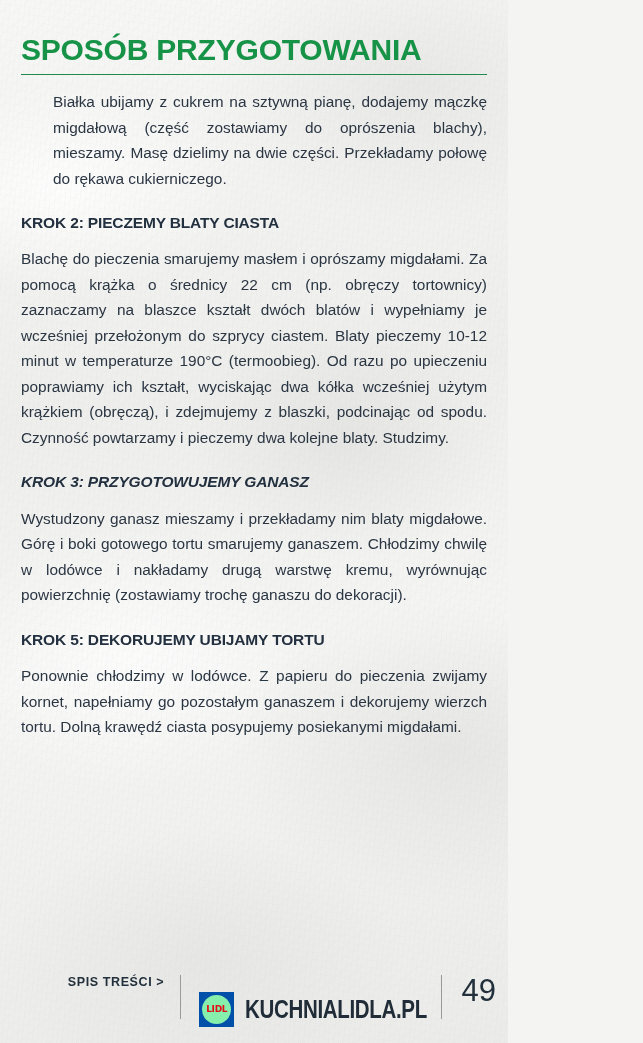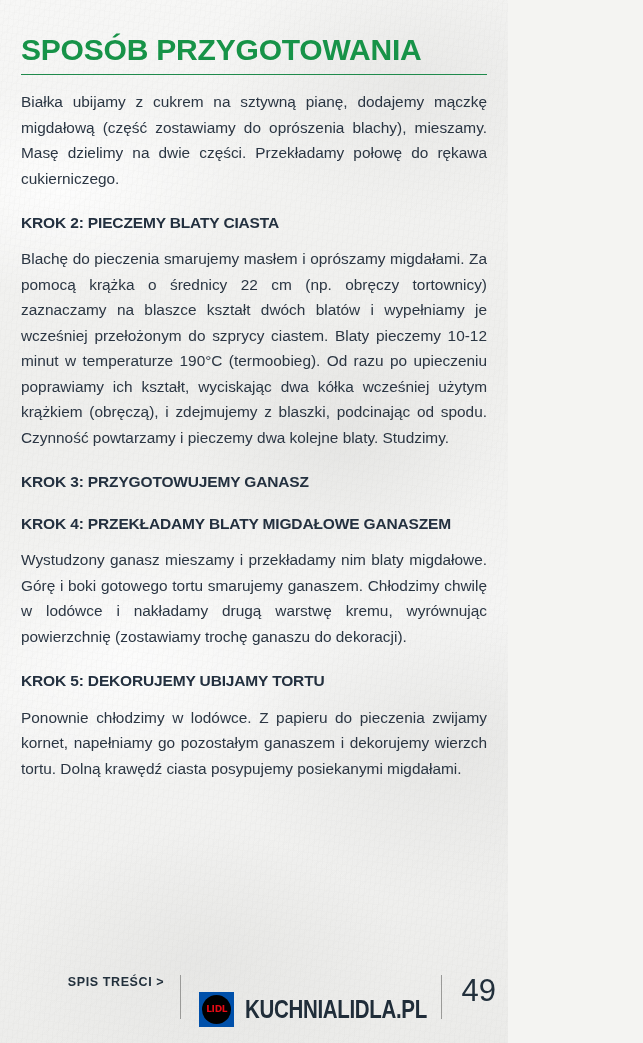--- a/index.html
+++ b/index.html
@@ -79,24 +79,24 @@
   .step-body {
     margin: 0;
     color: #2b3643;
     font-size: 15.4px;
     line-height: 25.5px;
     text-align: justify;
     text-justify: inter-word;
   }
 
   .s1h { padding-top: 26px; }
-  .s1b { padding-top: 14px; }
+  .s1b { padding-top: 14px; margin-left: 32px; }
   .s2h { padding-top: 22px; }
   .s2b { padding-top: 14px; }
-  .s3h { padding-top: 22px; }
+  .s3h { padding-top: 22px; font-style: italic; }
   .s3b { padding-top: 14px; }
   .s4h { padding-top: 22px; }
   .s4b { padding-top: 14px; }
   .s5h { padding-top: 22px; }
   .s5b { padding-top: 14px; }
 
   
   .footer {
     position: absolute;
     left: 0;
@@ -138,21 +138,21 @@
     background: #0050aa;
     flex: 0 0 auto;
     display: flex;
     align-items: center;
     justify-content: center;
   }
   .lidl-circle {
     width: 29px;
     height: 29px;
     border-radius: 50%;
-    background: #000000;
+    background: #86efac;
     display: flex;
     align-items: center;
     justify-content: center;
   }
   .lidl-word {
     color: #e60a14;
     font-family: "DejaVu Sans", sans-serif;
     font-size: 9px;
     font-weight: bold;
     letter-spacing: -0.3px;
@@ -204,21 +204,20 @@
     <div class="step">
       <h2 class="step-heading s2h">KROK 2: PIECZEMY BLATY CIASTA</h2>
       <p class="step-body s2b">Blachę do pieczenia smarujemy masłem i oprószamy migdałami. Za pomocą krążka o średnicy 22 cm (np. obręczy tortownicy) zaznaczamy na blaszce kształt dwóch blatów i wypełniamy je wcześniej przełożonym do szprycy ciastem. Blaty pieczemy 10-12 minut w temperaturze 190°C (termoobieg). Od razu po upieczeniu poprawiamy ich kształt, wyciskając dwa kółka wcześniej użytym krążkiem (obręczą), i zdejmujemy z blaszki, podcinając od spodu. Czynność powtarzamy i pieczemy dwa kolejne blaty. Studzimy.</p>
     </div>
 
     <div class="step">
       <h2 class="step-heading s3h">KROK 3: PRZYGOTOWUJEMY GANASZ</h2>
     </div>
 
     <div class="step">
-      <h2 class="step-heading s4h">KROK 4: PRZEKŁADAMY BLATY MIGDAŁOWE GANASZEM</h2>
       <p class="step-body s4b">Wystudzony ganasz mieszamy i przekładamy nim blaty migdałowe. Górę i boki gotowego tortu smarujemy ganaszem. Chłodzimy chwilę w lodówce i nakładamy drugą warstwę kremu, wyrównując powierzchnię (zostawiamy trochę ganaszu do dekoracji).</p>
     </div>
 
     <div class="step">
       <h2 class="step-heading s5h">KROK 5: DEKORUJEMY UBIJAMY TORTU</h2>
       <p class="step-body s5b">Ponownie chłodzimy w lodówce. Z papieru do pieczenia zwijamy kornet, napełniamy go pozostałym ganaszem i dekorujemy wierzch tortu. Dolną krawędź ciasta posypujemy posiekanymi migdałami.</p>
     </div>
 
   </div>
 

